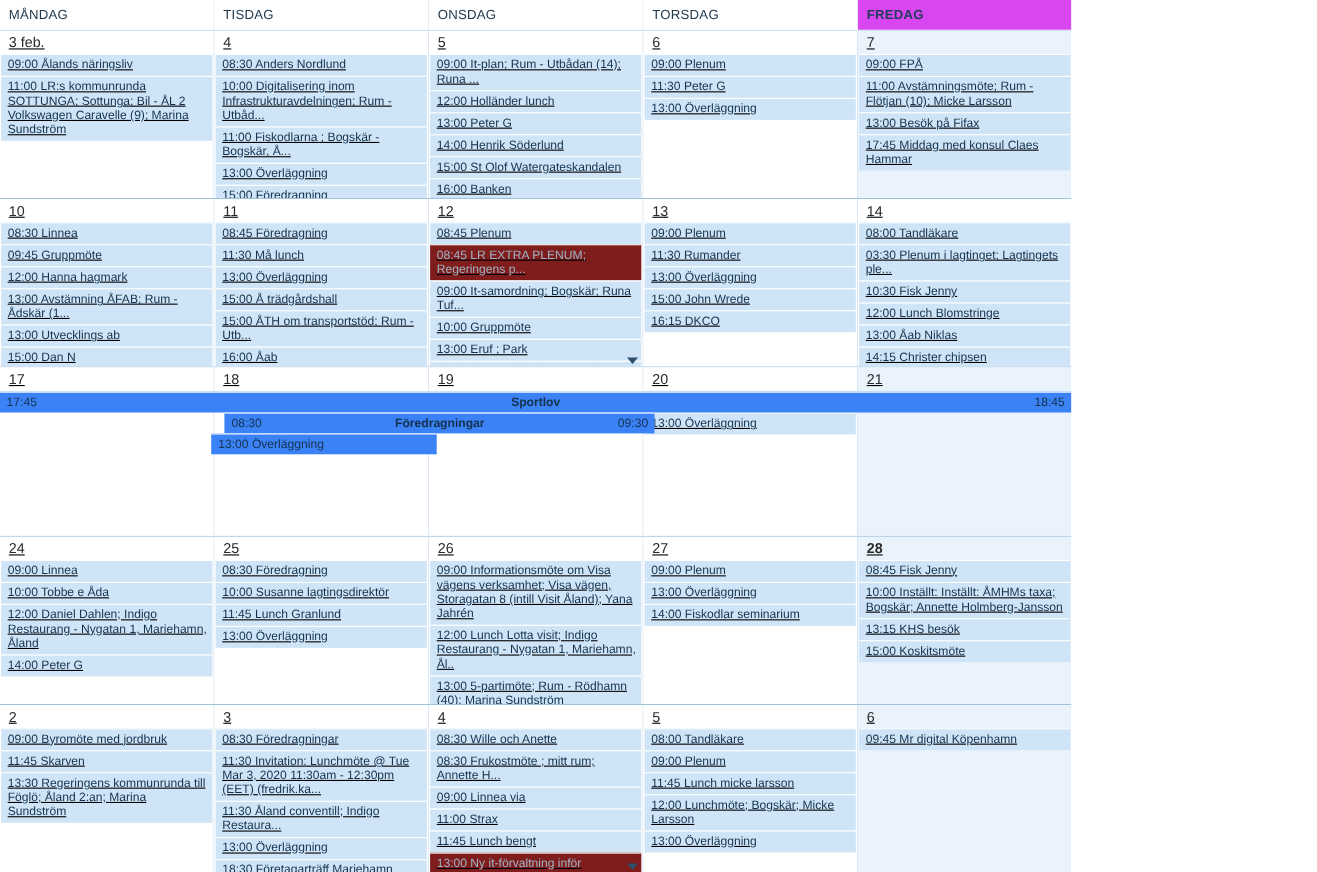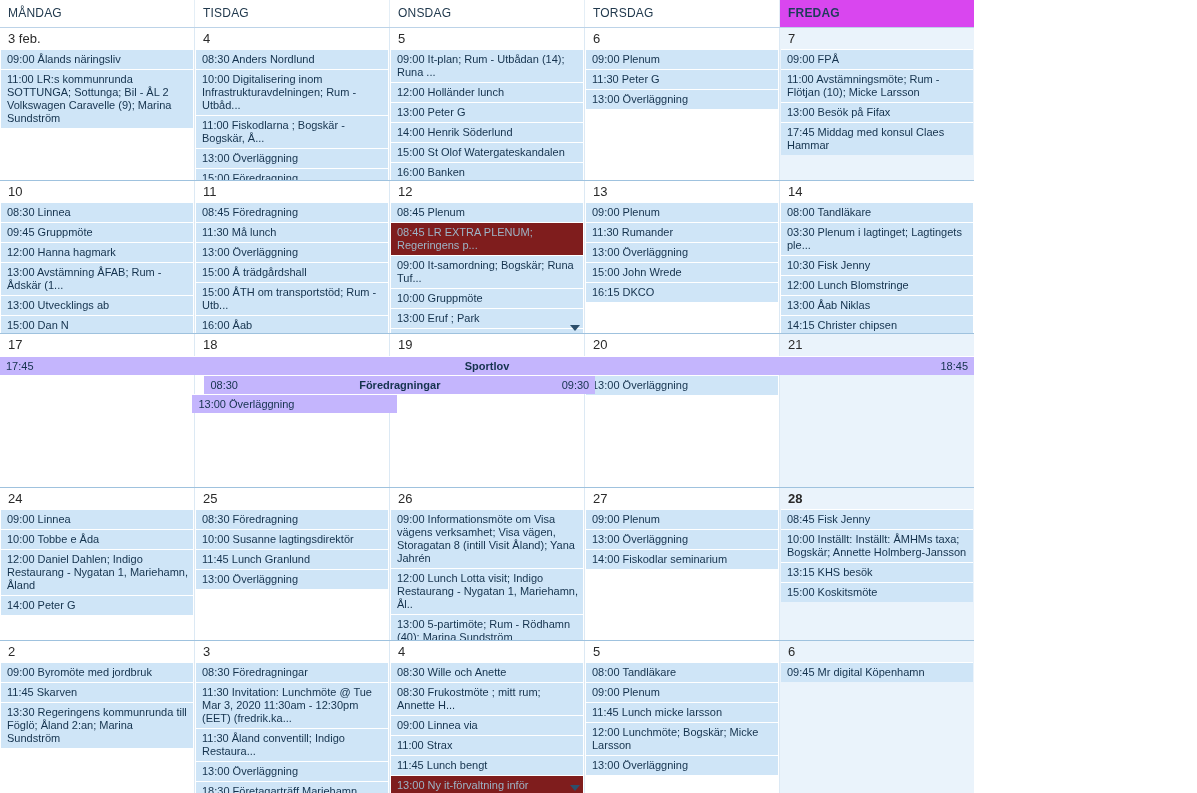--- a/index.html
+++ b/index.html
@@ -86,21 +86,21 @@
     overflow: hidden;
     white-space: normal;
   }
   .ev.faded { color: #9db4c6; background: #7f1d1d; }
   
   .spanrow {
     display: flex;
     width: 100%;
   }
   .span-bar {
-    background: #c4b5fd;
+    background: #3b82f6;
     color: #14324d;
     font-size: 11px;
     line-height: 14px;
     padding: 2px 6px;
     display: flex;
     justify-content: space-between;
     align-items: center;
     border-top: 1px solid #fff;
   }
   .span-bar .center { font-weight: bold; flex: 1 1 auto; text-align: center; }
@@ -113,21 +113,21 @@
   }
   .more-arrow {
     position: absolute;
     right: 4px;
     bottom: 2px;
     width: 0; height: 0;
     border-left: 5px solid transparent;
     border-right: 5px solid transparent;
     border-top: 6px solid #2d4f6b;
   }
-  .week-rel { position: relative; }
+  .week-rel { position: relative; text-decoration: underline; }
 </style>
 </head>
 <body>
 
 <div id="calendar">
 
   <div class="dayhead-row">
     <div class="dayhead">MÅNDAG</div>
     <div class="dayhead">TISDAG</div>
     <div class="dayhead">ONSDAG</div>

